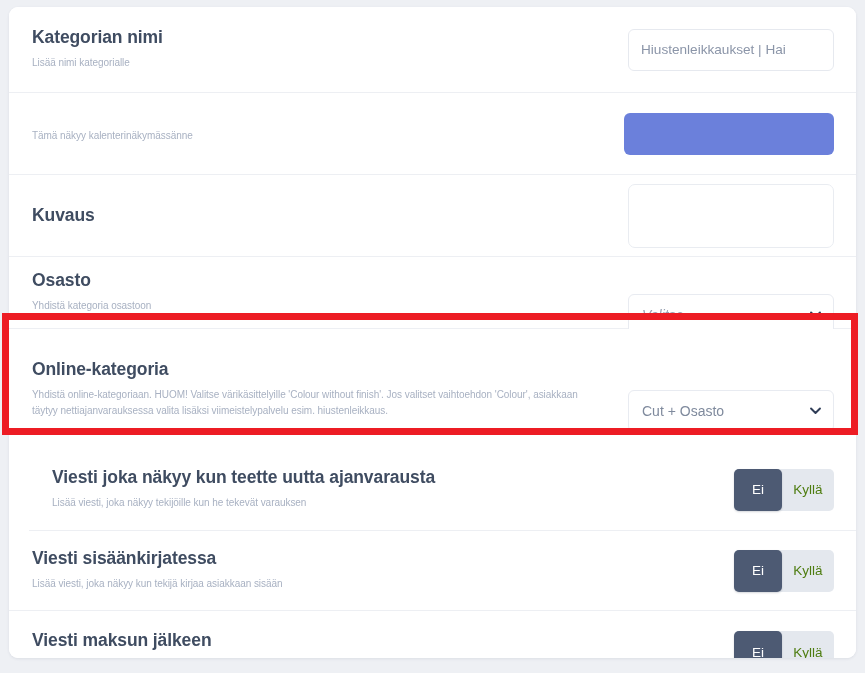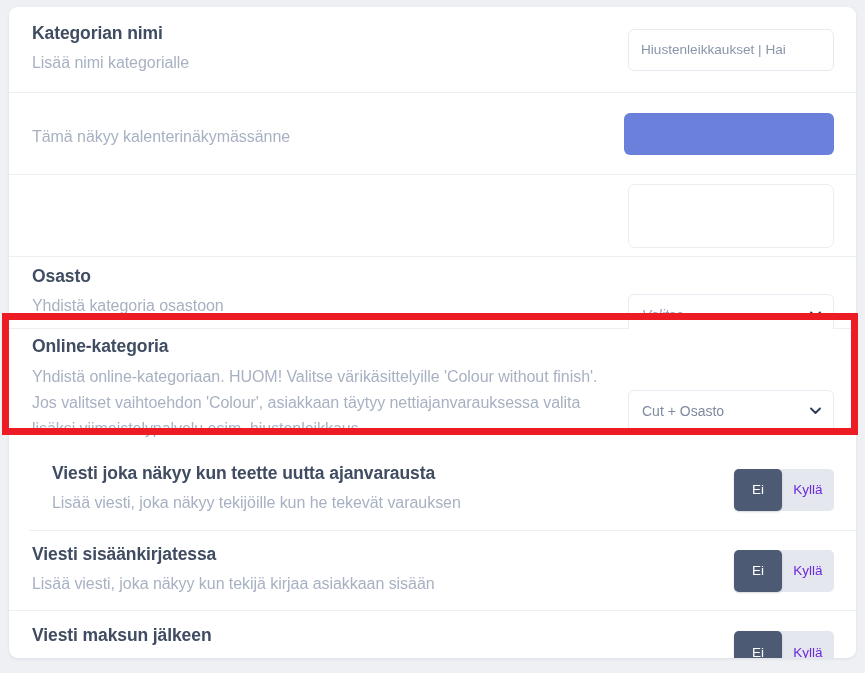--- a/index.html
+++ b/index.html
@@ -43,21 +43,21 @@
   .row-title {
     font-size: 17.5px;
     font-weight: bold;
     color: #3f4c61;
     letter-spacing: -0.1px;
     line-height: 1.25;
   }
 
   .row-desc {
     margin-top: 6px;
-    font-size: 16px;
+    font-size: 10px;
     color: #a8b1c2;
     line-height: 1.62;
     letter-spacing: -0.05px;
   }
 
   .row-control {
     flex: 0 0 auto;
     display: flex;
     align-items: center;
     justify-content: flex-end;
@@ -171,21 +171,21 @@
     width: 48px;
     background: #4d5a73;
     color: #ffffff;
     border-radius: 5px;
     box-shadow: 0 1px 2px rgba(40,50,70,0.20);
     font-weight: normal;
   }
   .toggle-opt.on {
     width: 52px;
     background: transparent;
-    color: #6d28d9;
+    color: #4d7c0f;
     border-radius: 0 5px 5px 0;
   }
 
   
   #red-box {
     position: absolute;
     left: 2px;
     top: 313px;
     width: 856px;
     height: 122px;
@@ -214,20 +214,21 @@
     <div class="row-text">
       <div class="row-desc">Tämä näkyy kalenterinäkymässänne</div>
     </div>
     <div class="row-control">
       <div class="color-swatch"></div>
     </div>
   </div>
 
   <div class="row" id="row-desc">
     <div class="row-text">
+      <div class="row-title">Kuvaus</div>
     </div>
     <div class="row-control">
       <textarea class="text-area" placeholder="" style=""></textarea>
     </div>
   </div>
 
   <div class="row" id="row-osasto">
     <div class="row-text">
       <div class="row-title">Osasto</div>
       <div class="row-desc">Yhdistä kategoria osastoon</div>

